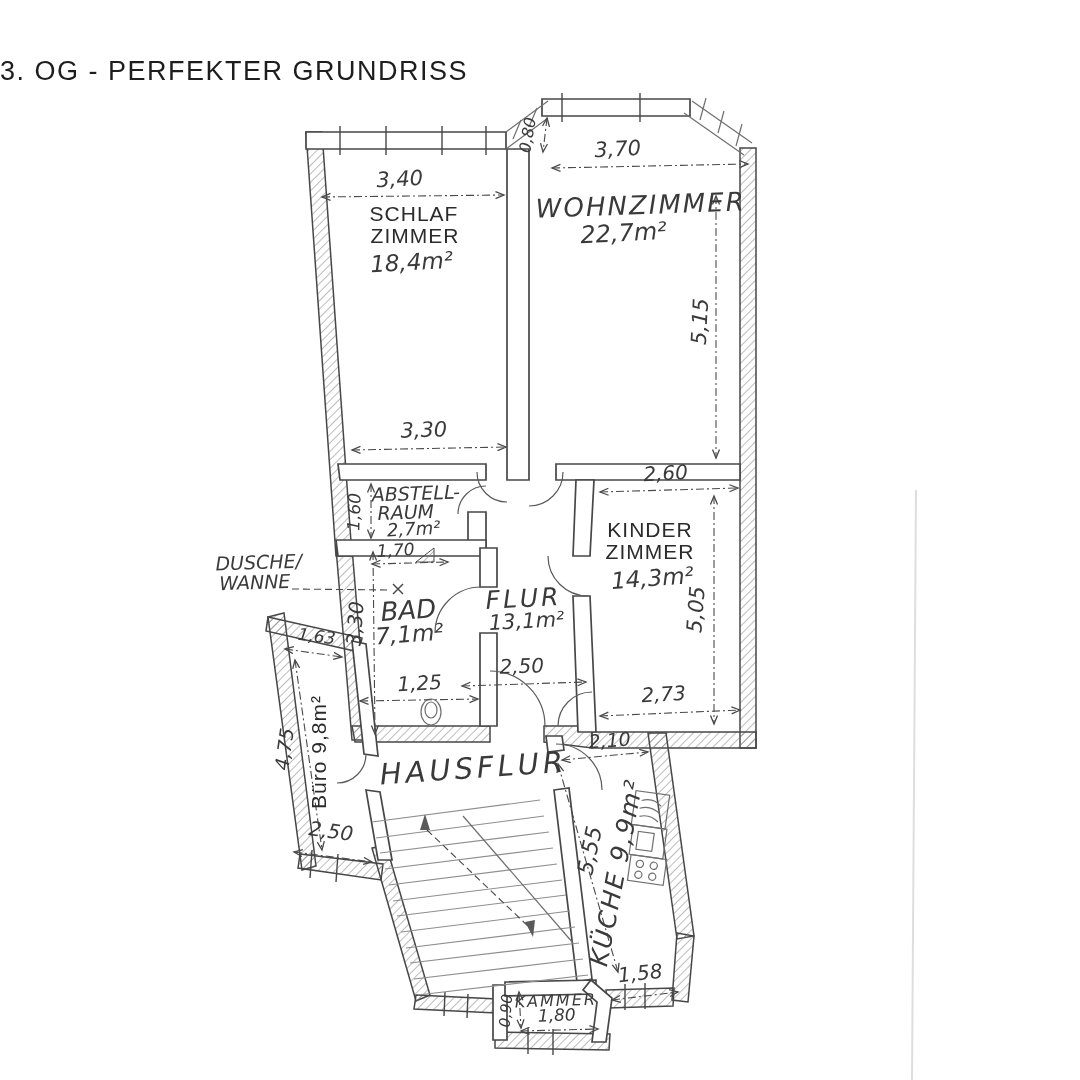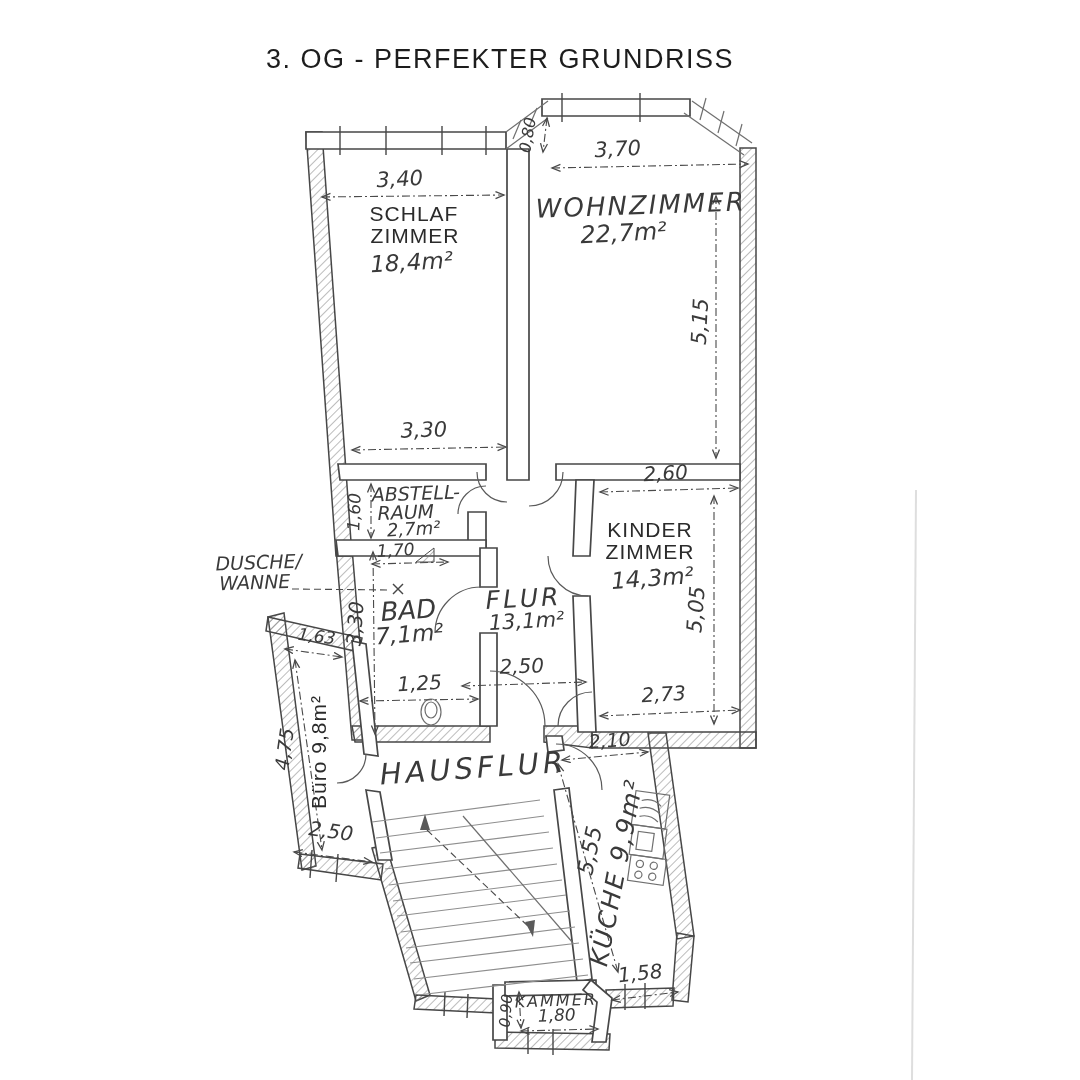--- a/index.html
+++ b/index.html
@@ -1,18 +1,18 @@
 <!DOCTYPE html>
 <html><head>
 <meta charset="utf-8">
 <style>
   html,body{margin:0;padding:0;background:#ffffff;}
   .page{position:relative;width:1080px;height:1080px;background:#ffffff;overflow:hidden;
         font-family:"Liberation Sans",sans-serif;}
-  .title{position:absolute;top:44px;left:0;width:1000px;text-align:center;
+  .title{position:absolute;top:56px;left:0;width:1000px;
          font-size:27px;letter-spacing:1.5px;color:#1d1d1d;font-family:"Liberation Sans",sans-serif;}
   svg{position:absolute;top:0;left:0;}
   .ww{fill:#ffffff;stroke:#474747;stroke-width:1.7;}          
   .wh{fill:url(#hatch);stroke:#474747;stroke-width:1.5;}      
   .wt{stroke:#474747;stroke-width:1.4;}                       
   .door{fill:none;stroke:#5a5a5a;stroke-width:1.2;}
   .dim{stroke:#4a4a4a;stroke-width:1.1;stroke-dasharray:8 3 2 3;fill:none;}
   .lead{stroke:#4a4a4a;stroke-width:1.1;stroke-dasharray:7 4;fill:none;}
   .step{stroke:#8e8e8e;stroke-width:1.1;}
   .sketch{stroke:#6f6f6f;stroke-width:1.2;fill:none;}

